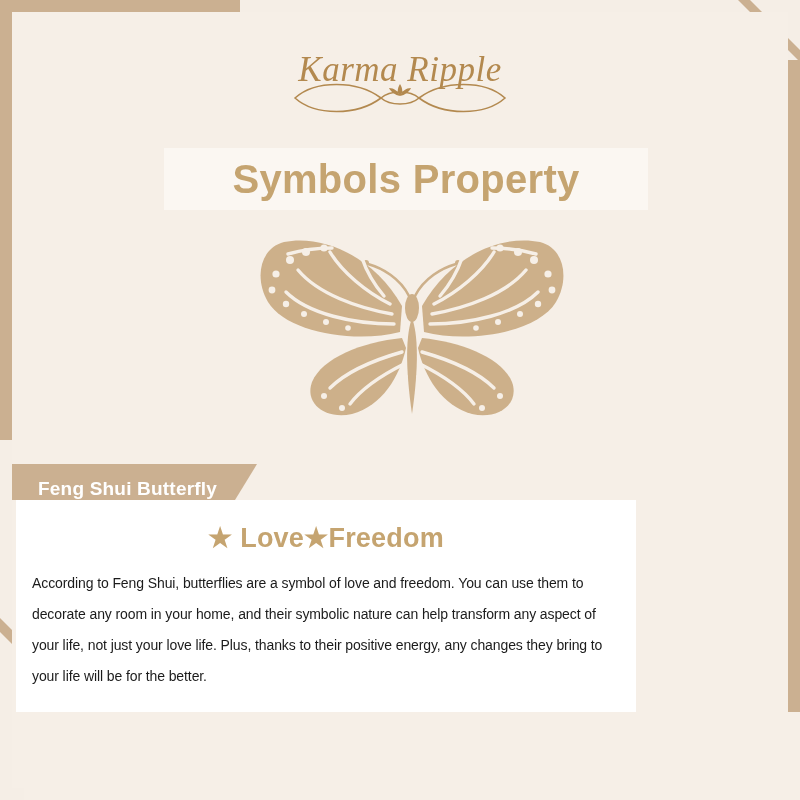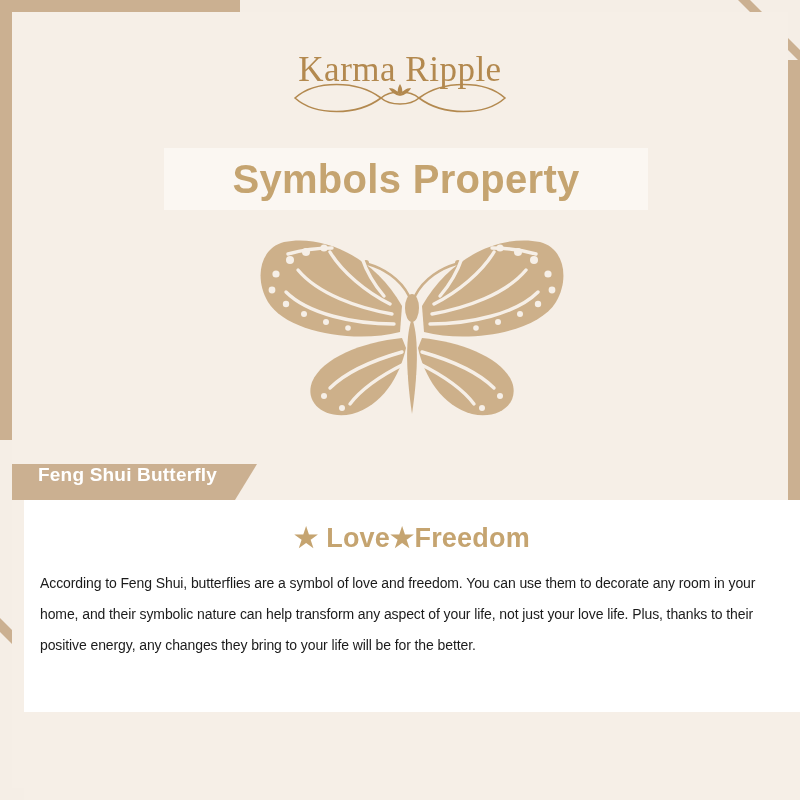--- a/index.html
+++ b/index.html
@@ -86,20 +86,21 @@
     background: #f6efe7;
   }
 
   
   .logo-wrap {
     position: absolute;
     left: 0; right: 0;
     top: 38px;
     text-align: center;
     height: 72px;
+    font-style: italic;
   }
   .logo-text {
     font-family: "Liberation Serif", serif;
     font-size: 35px;
     color: #b3894f;
     letter-spacing: 0.5px;
     white-space: nowrap;
     display: inline-block;
     position: relative;
     padding: 0 4px;
@@ -149,21 +150,21 @@
   }
 
   
   .ribbon {
     position: absolute;
     left: 0;
     top: 452px;
     height: 36px;
     background: #cbb091;
     display: flex;
-    align-items: flex-start;
+    align-items: flex-end;
     padding-left: 26px;
     padding-right: 18px;
     z-index: 4;
   }
   .ribbon-text {
     color: #ffffff;
     font-weight: bold;
     font-size: 19px;
     letter-spacing: 0.2px;
     white-space: nowrap;
@@ -173,23 +174,23 @@
     left: 100%;
     top: 0;
     width: 0; height: 0;
     border-top: 36px solid #cbb091;
     border-right: 22px solid transparent;
   }
 
   
   .text-panel {
     position: absolute;
-    left: 12px;
+    left: 4px;
     top: 488px;
-    width: 776px;
+    width: 620px;
     height: 212px;
     background: #ffffff;
   }
   .subtitle {
     text-align: center;
     margin-top: 22px;
     font-weight: bold;
     font-size: 27px;
     color: #c5a470;
     letter-spacing: 0.2px;

